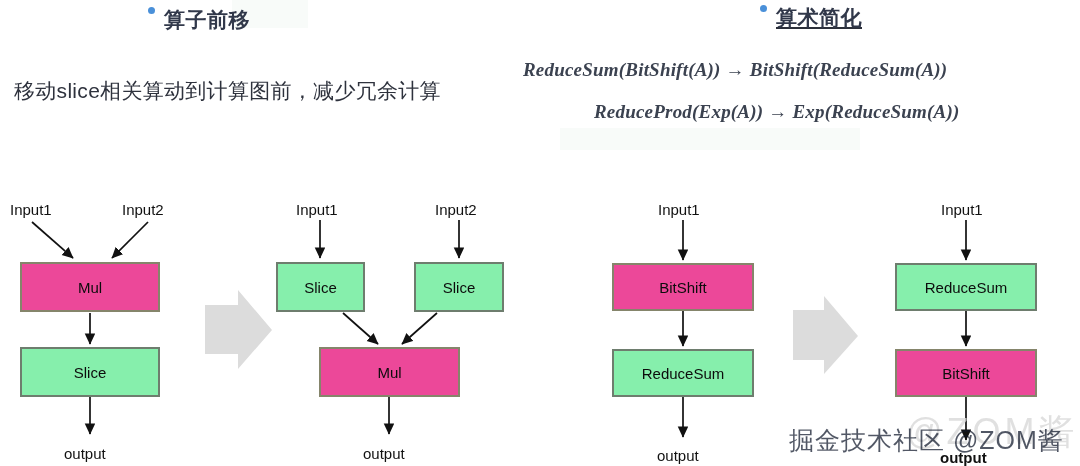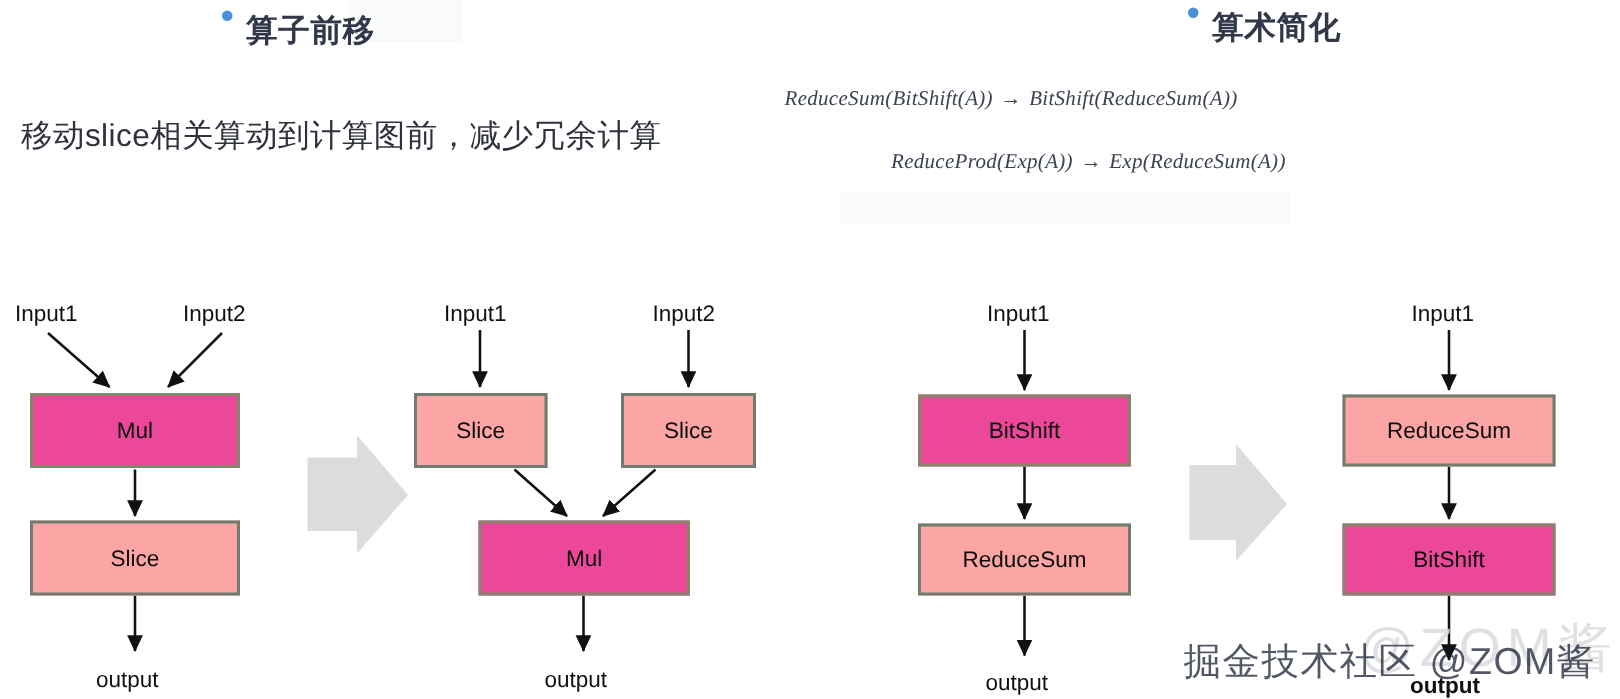--- a/index.html
+++ b/index.html
@@ -42,43 +42,44 @@
     position: relative;
     top: 1px;
   }
   .section-title .label {
     font-size: 21px;
     font-weight: 700;
     color: #31384a;
     letter-spacing: .5px;
   }
   #title-left  { left: 148px; top: 6px; }
-  #title-right { left: 792px; top: 4px; }
+  #title-right { left: 760px; top: 4px; text-decoration: underline; }
 
   
   .desc {
     position: absolute;
     left: 14px;
     top: 71px;
     width: 470px;
     font-size: 21px;
     line-height: 39px;
     color: #2e323d;
     letter-spacing: .3px;
   }
 
   
   .formula {
     position: absolute;
     font-family: "Liberation Serif", serif;
     font-style: italic;
-    font-size: 14px;
+    font-size: 19px;
     color: #3b4250;
     white-space: nowrap;
     letter-spacing: .2px;
+    font-weight: bold;
   }
   #formula-1 { left: 523px; top: 59px; }
   #formula-2 { left: 566px; top: 101px; margin-left: 28px; }
   .formula .arrow-glyph { font-style: normal; padding: 0 5px; }
 
   
   #graphs {
     position: absolute;
     left: 0;
     top: 0;
@@ -90,21 +91,21 @@
     border: 2px solid #6e7163;
     box-sizing: border-box;
     display: flex;
     align-items: center;
     justify-content: center;
     font-size: 15px;
     color: #0c0c0c;
     font-family: "Liberation Sans", sans-serif;
   }
   .node-box.yellow { background: #ec4899; border-color: #85856b; }
-  .node-box.green  { background: #fca5a5; border-color: #6e7d6e; }
+  .node-box.green  { background: #86efac; border-color: #6e7d6e; }
 
   .io-label {
     position: absolute;
     font-size: 15px;
     color: #111111;
     white-space: nowrap;
     font-family: "Liberation Sans", sans-serif;
   }
 
   

